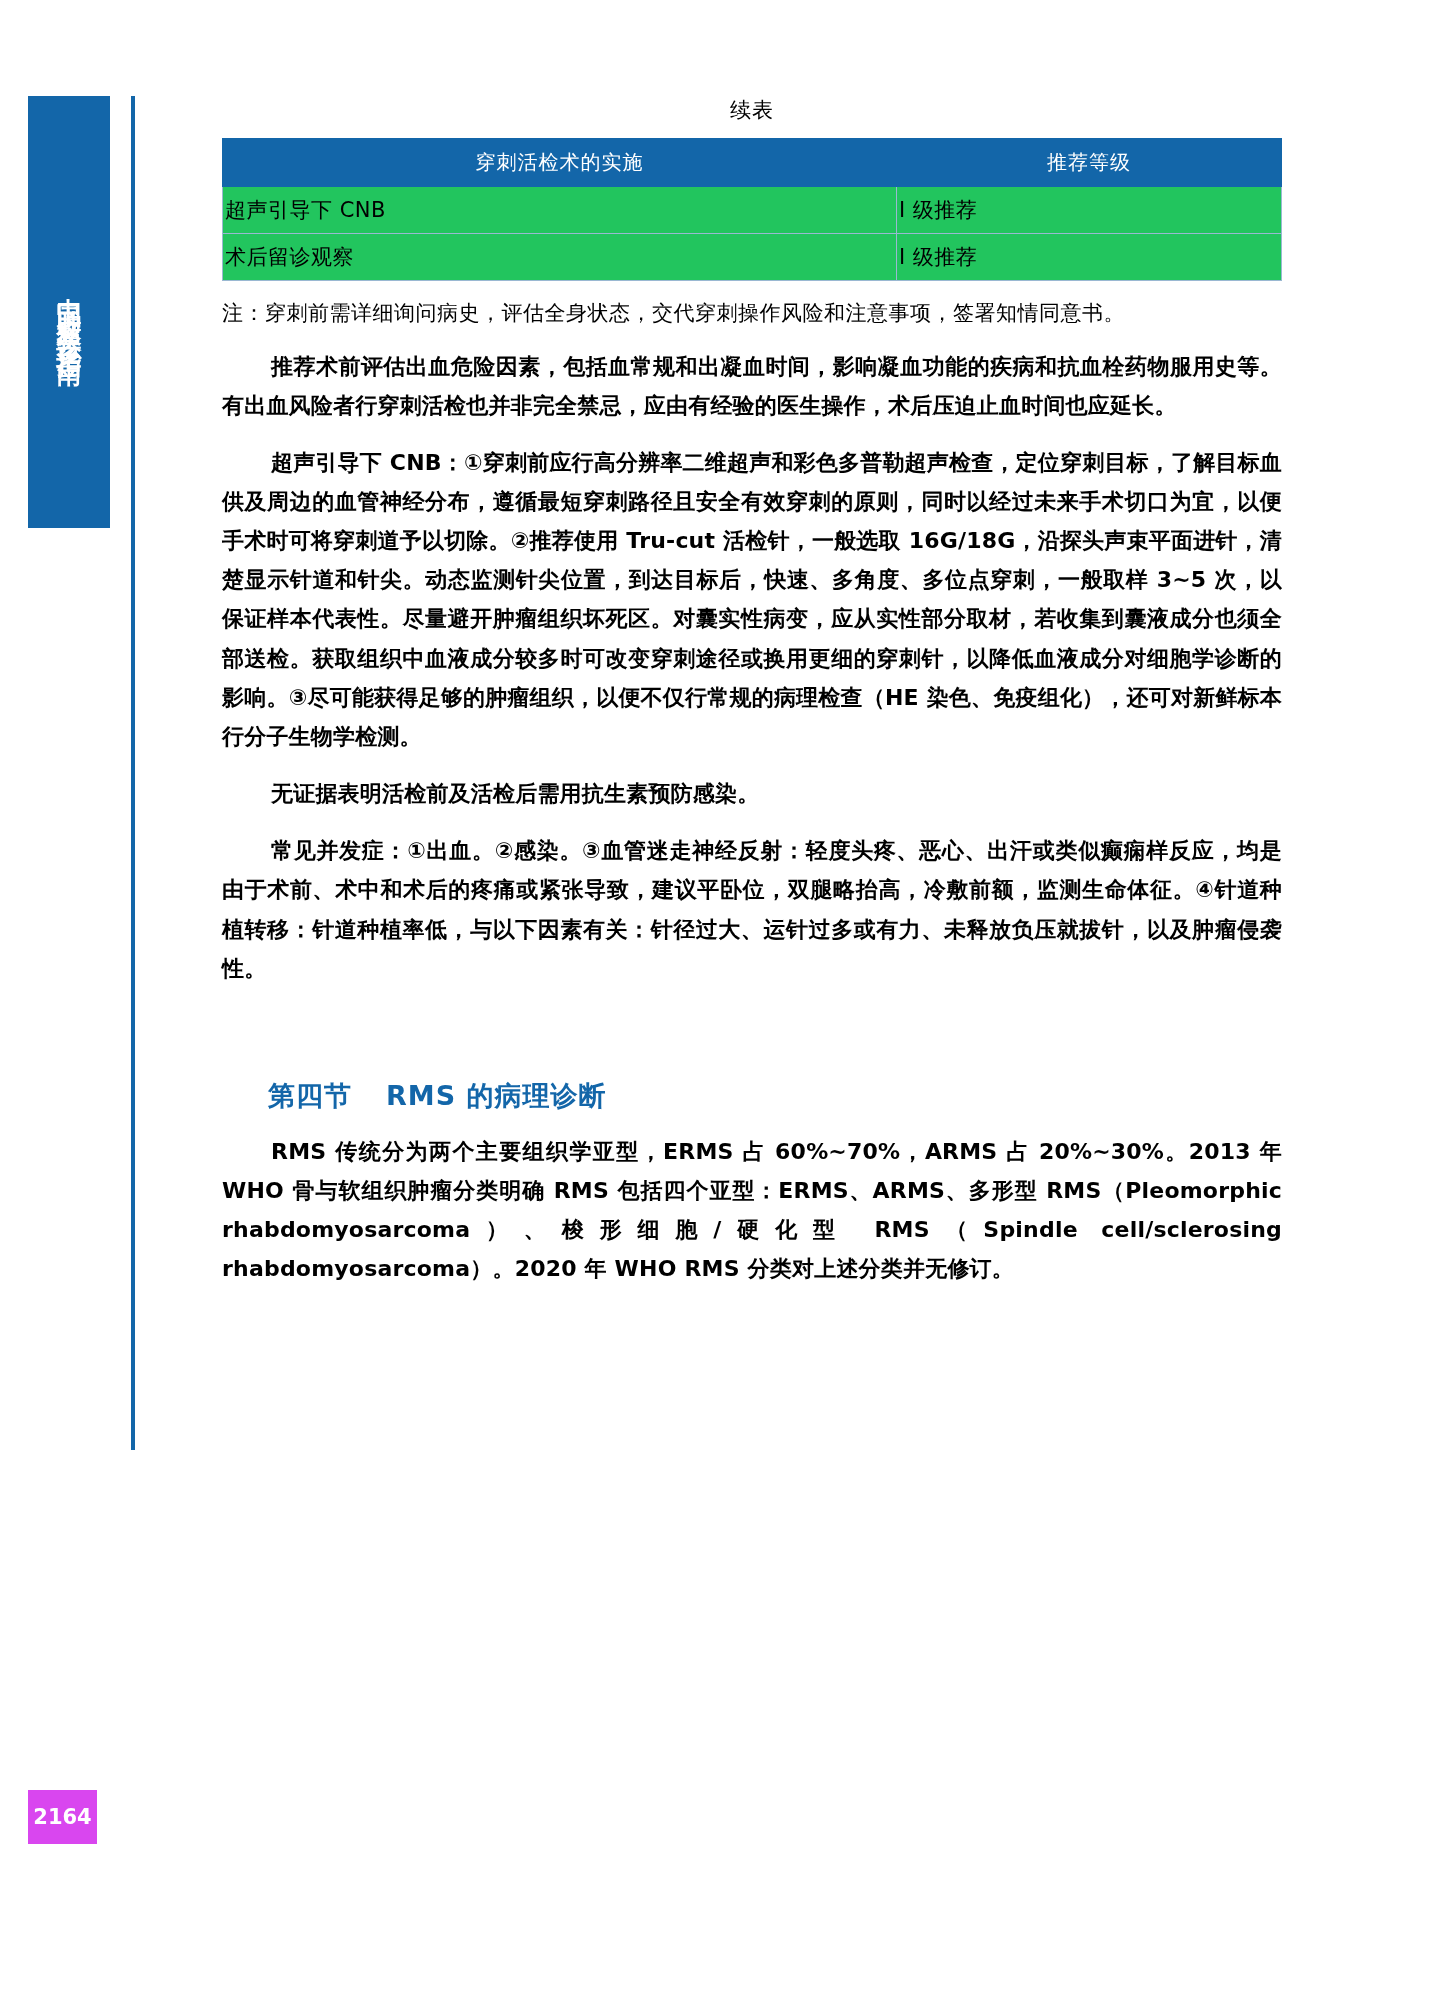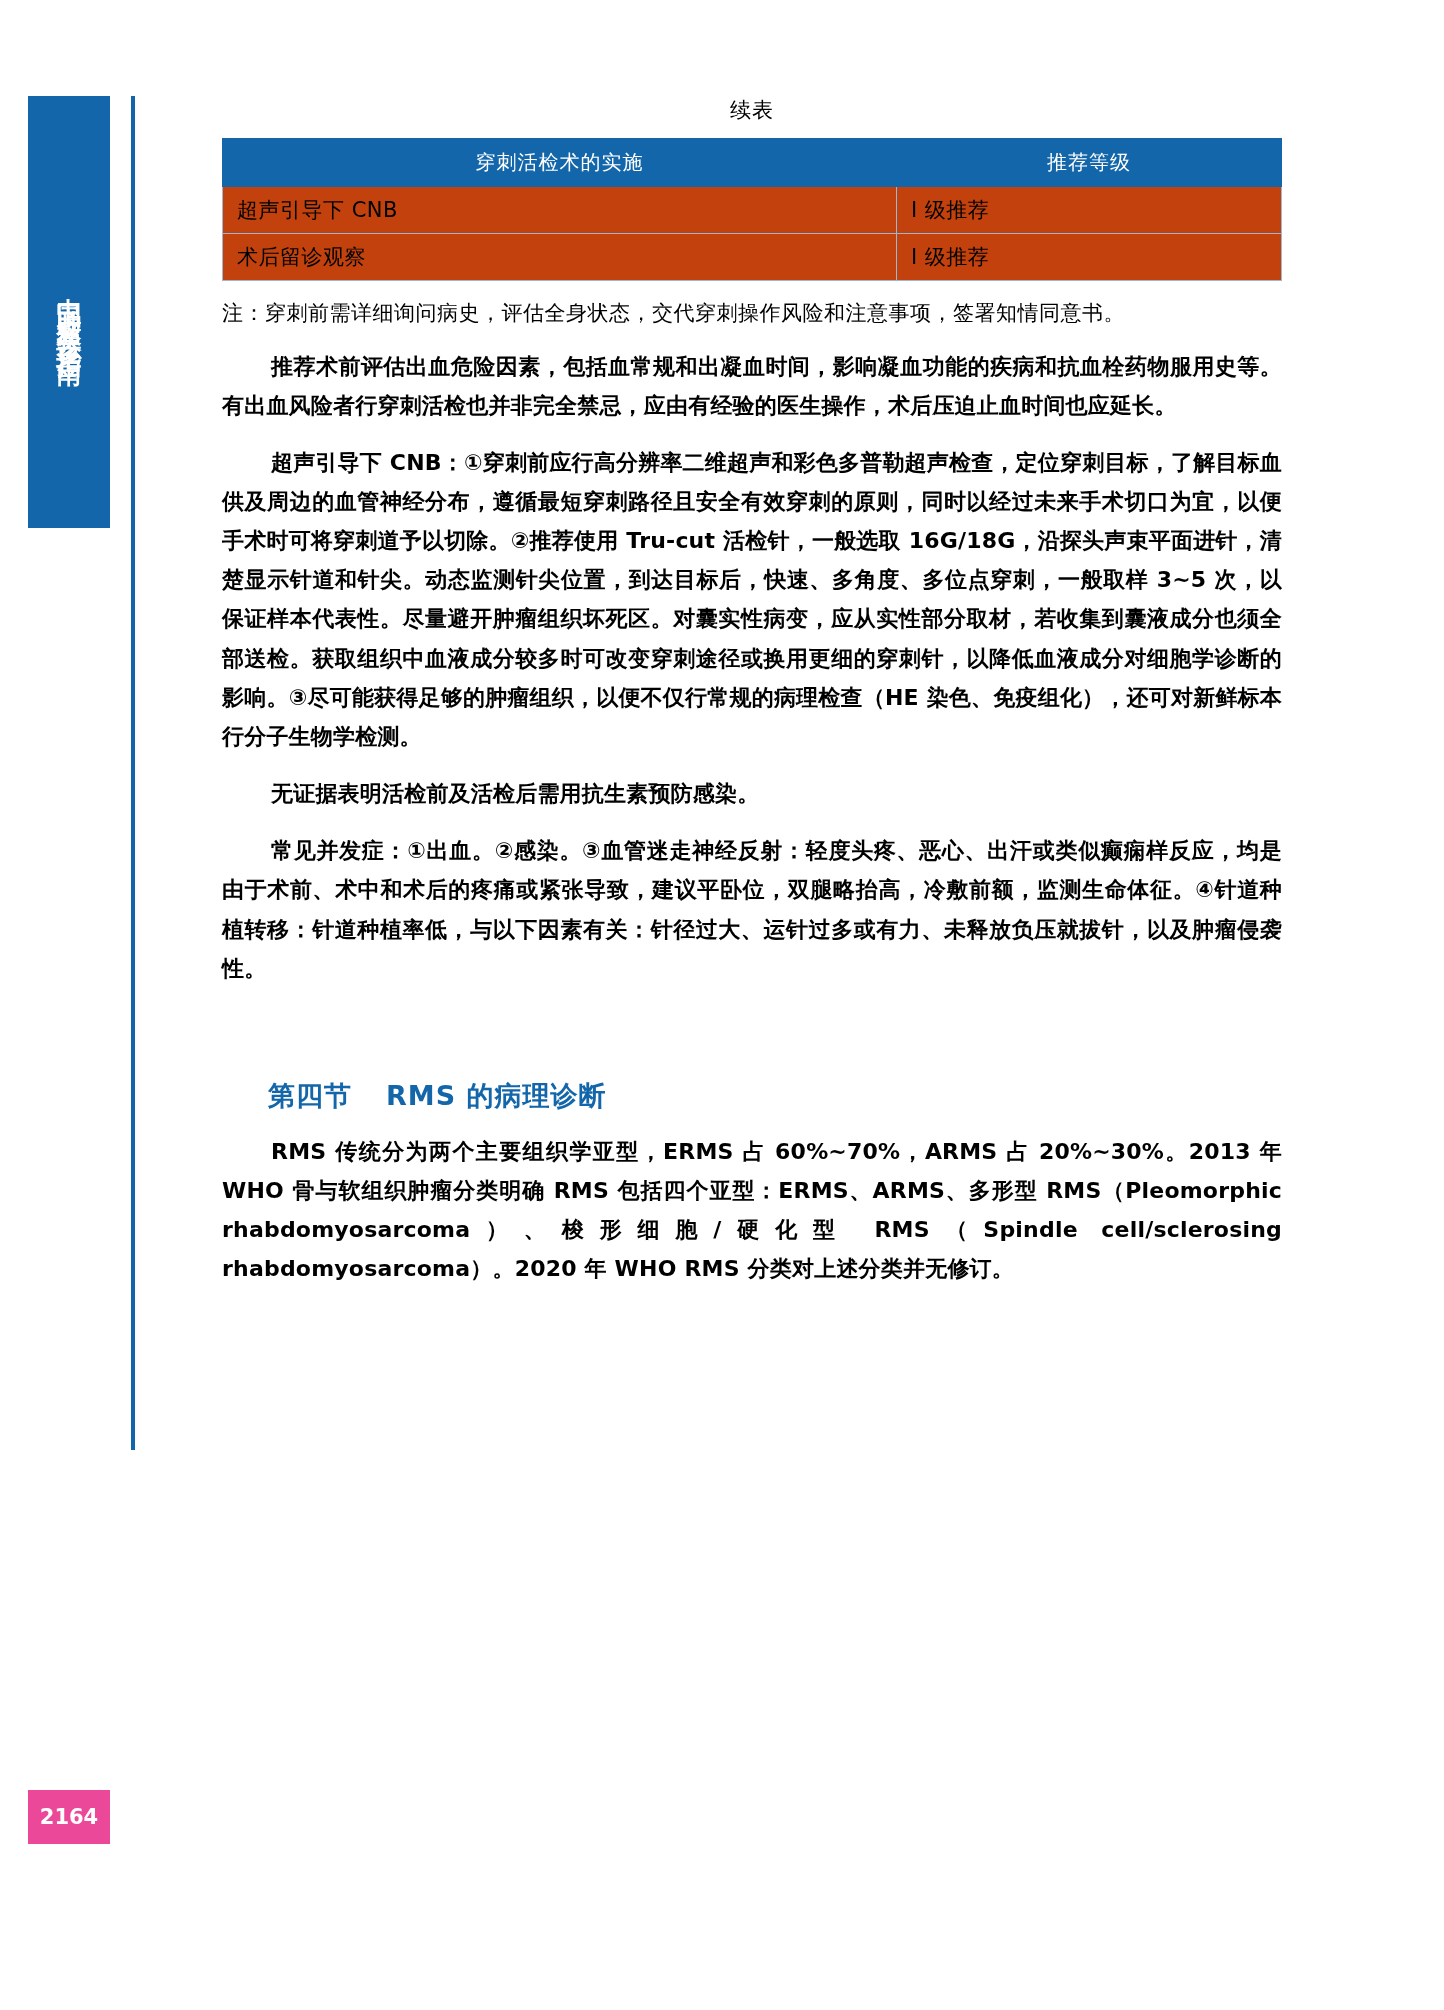--- a/index.html
+++ b/index.html
@@ -48,23 +48,23 @@
     width: 4px;
     height: 1354px;
     background: #1366a9;
   }
 
   
   .page-num-box {
     position: absolute;
     left: 28px;
     top: 1790px;
-    width: 82px;
+    width: 69px;
     height: 54px;
-    background: #ec4899;
+    background: #d946ef;
     color: #fff;
     display: flex;
     align-items: center;
     justify-content: center;
     font-family: "DejaVu Sans", sans-serif;
     font-size: 21px;
     font-weight: 700;
   }
 
   
@@ -93,23 +93,23 @@
     background: #1366a9;
     color: #ffffff;
     font-weight: normal;
     font-family: "DejaVu Sans", sans-serif;
     font-size: 20px;
     padding: 10px 22px;
     border: 1px solid #1366a9;
     letter-spacing: 1px;
   }
   table.tbl td {
-    background: #c2410c;
+    background: #22c55e;
     border: 1px solid #9ab8d2;
-    padding: 9px 14px;
+    padding: 9px 2px;
     font-size: 21px;
     font-family: "DejaVu Sans", sans-serif;
     letter-spacing: 0.5px;
   }
   table.tbl td.c2 { width: 340px; }
   table.tbl th.c2 { width: 340px; }
 
   .note {
     font-size: 21px;
     margin-top: 16px;

